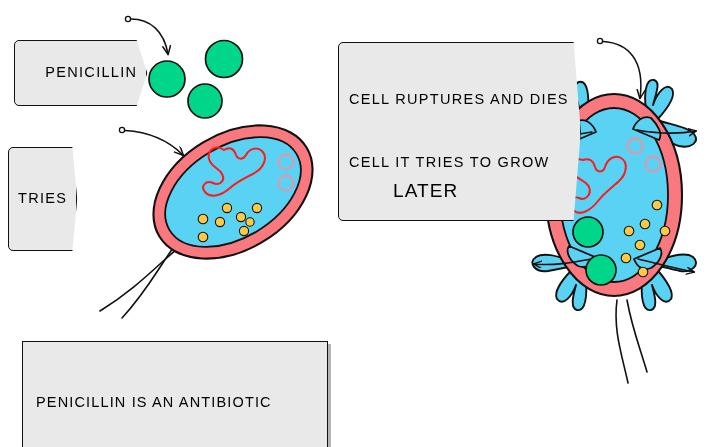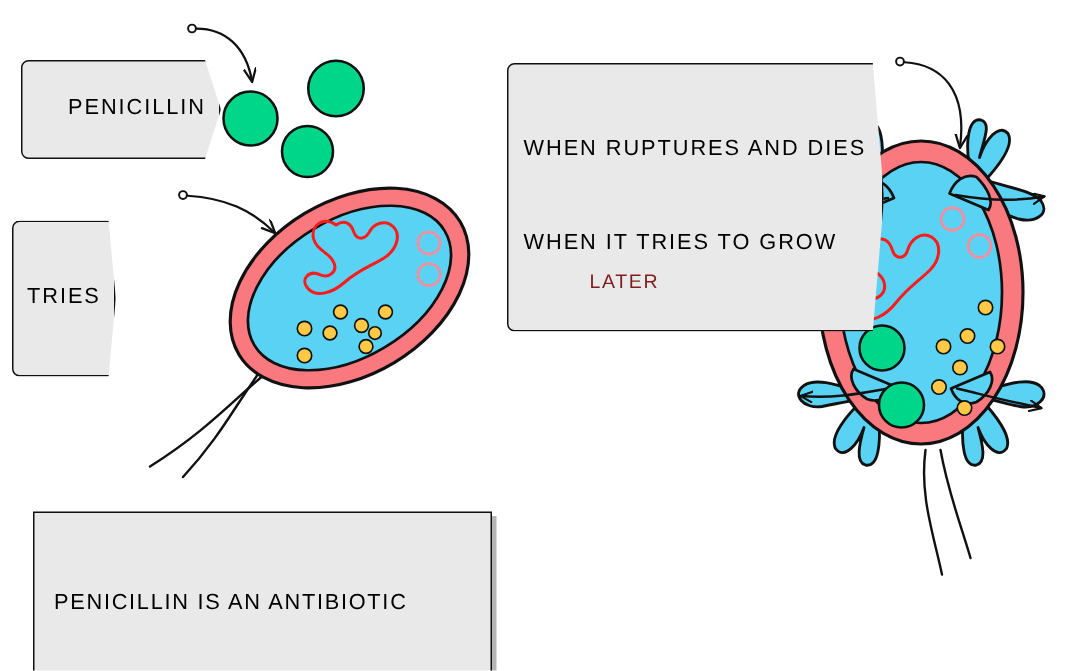--- a/index.html
+++ b/index.html
@@ -36,21 +36,21 @@
     left:22px;top:341px;width:306px;
     padding:7px 12px 8px 13px;
     border-radius:0;
     font-size:14.5px;line-height:21.5px;
     letter-spacing:1.15px;
   }
 
   
   #later-text{
     position:absolute;left:393px;top:180px;
-    font-size:13px;letter-spacing:1.1px;color:#7f1d1d;
+    font-size:19px;letter-spacing:1.1px;color:#000000;
     white-space:pre;
   }
 </style>
 </head>
 <body>
 
 <div id="stage">
 
   <svg id="scene" viewBox="0 0 721 447" xmlns="http://www.w3.org/2000/svg">
 
@@ -200,22 +200,22 @@
 
   <div class="box tag" id="penicillin-label" style="clip-path:polygon(0 0,92% 0,100% 50%,92% 100%,0 100%);">
     <span>PENICILLIN</span>
   </div>
 
   <div class="box tag" id="bacterial-label" style="clip-path:polygon(0 0,93% 0,100% 50%,93% 100%,0 100%);">
     <div>TRIES</div>
   </div>
 
   <div class="box tag" id="rupture-label" style="clip-path:polygon(0 0,97% 0,100% 50%,97% 100%,0 100%);">
-    <div>WHEN RUPTURES AND DIES</div>
-    <div>WHEN IT TRIES TO GROW</div>
+    <div>CELL RUPTURES AND DIES</div>
+    <div>CELL IT TRIES TO GROW</div>
   </div>
 
   <div id="later-text">LATER</div>
 
   <div class="box" id="caption-box">
     <div>PENICILLIN IS AN ANTIBIOTIC</div>
     
     
     
   </div>

